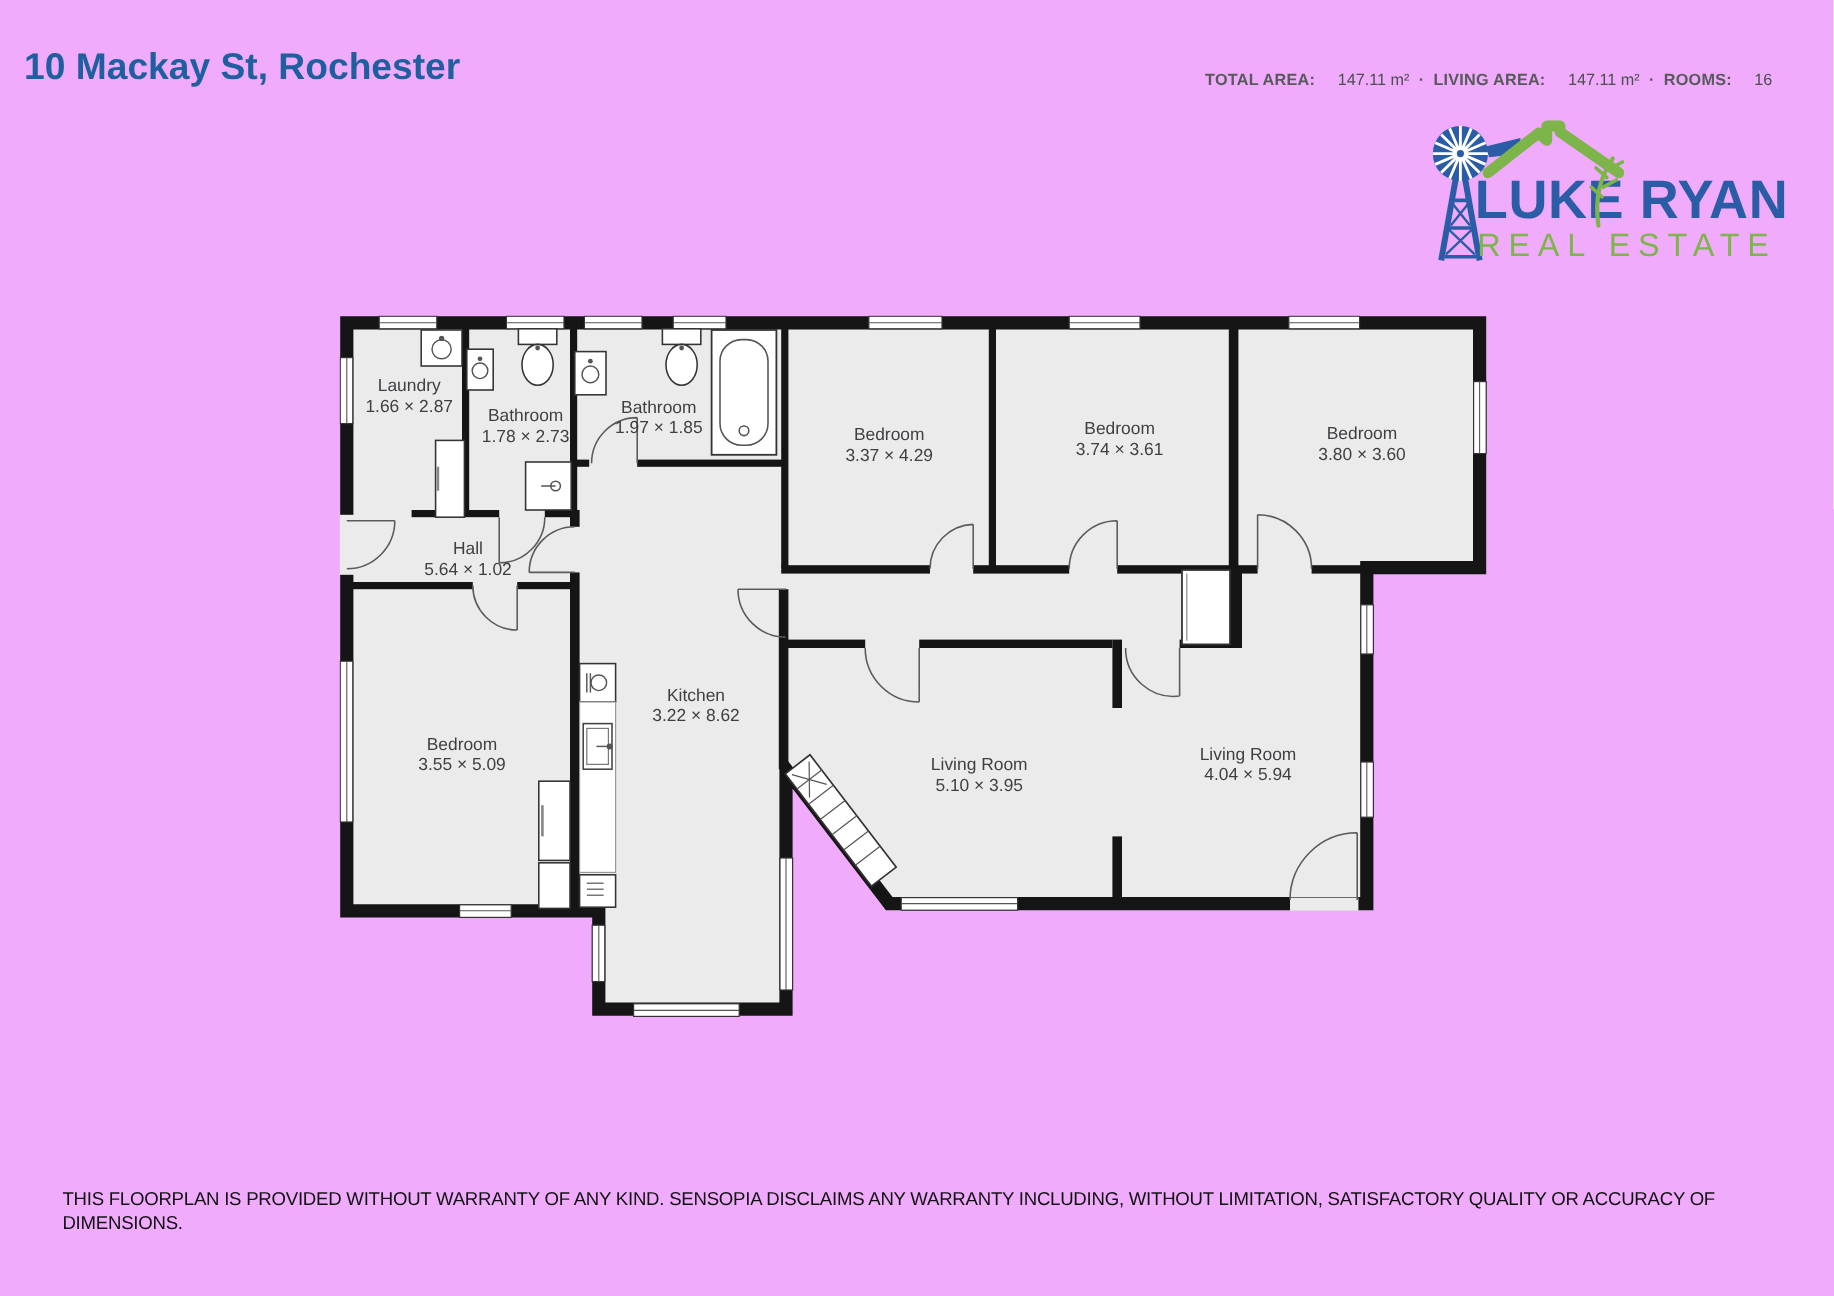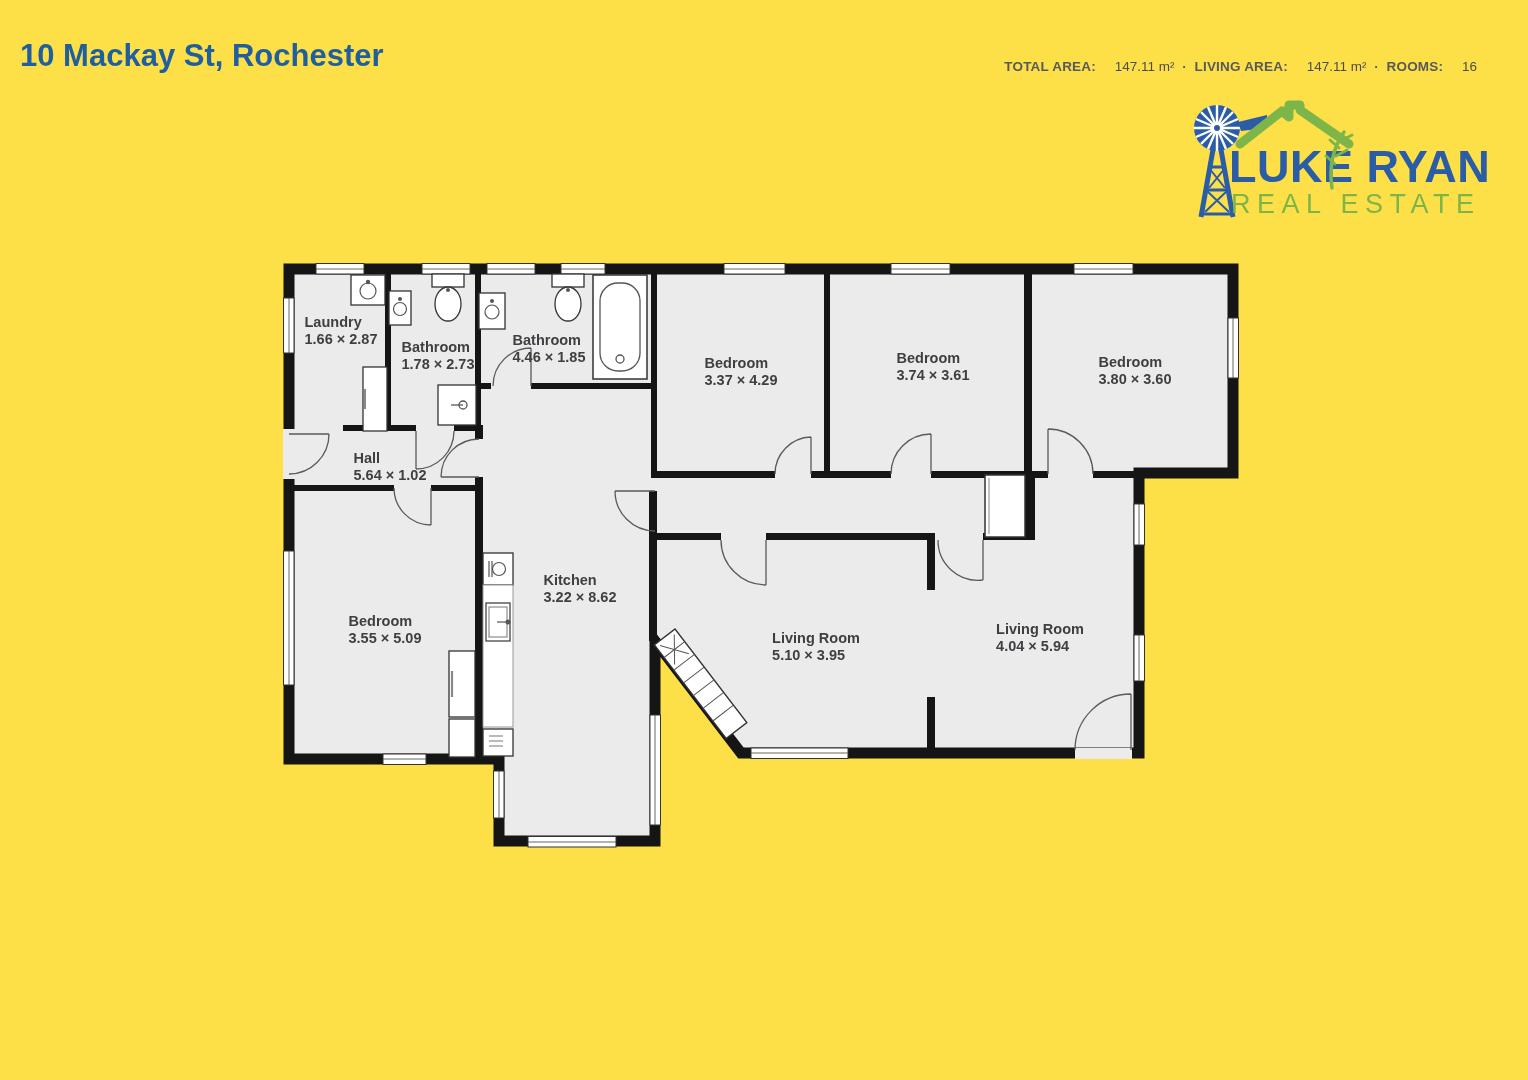--- a/index.html
+++ b/index.html
@@ -1,25 +1,25 @@
 <!DOCTYPE html>
 <html><head>
 <meta charset="utf-8">
 <style>
   html,body{margin:0;padding:0;background:#fff;}
   body{font-family:"Liberation Sans", sans-serif;}
-  #page{position:relative;width:1528px;height:1080px;background:#fde047;overflow:hidden;}
+  #page{position:relative;width:1528px;height:1080px;background:#f0abfc;overflow:hidden;}
   #title{position:absolute;left:20px;top:38px;font-size:31px;font-weight:bold;color:#1f5f9f;letter-spacing:0px;}
   #stats{position:absolute;top:59px;right:51px;font-size:13.5px;color:#58595b;white-space:nowrap;}
   #stats .lbl{font-weight:bold;letter-spacing:0.2px;margin-top:36px;}
   #stats .val{font-weight:normal;color:#4c4d4f;margin-left:15px;}
   #stats .sep{margin:0 4px;font-weight:bold;}
   #logo{position:absolute;left:1183px;top:98px;width:320px;height:122px;}
   #plan{position:absolute;left:283px;top:263px;width:963px;height:586px;}
-  .roomlabel{position:absolute;transform:translate(-50%,-50%);text-align:left;color:#3d3f42;font-size:14.5px;line-height:17px;white-space:nowrap;font-weight:bold;}
+  .roomlabel{position:absolute;transform:translate(-50%,-50%);text-align:center;color:#3d3f42;font-size:14.5px;line-height:17px;white-space:nowrap;}
   #disclaimer{position:absolute;left:52px;top:990px;width:1395px;font-size:15.5px;line-height:20px;color:#101010;letter-spacing:-0.2px;}
 </style>
 </head>
 <body>
 
 <div id="page">
 
   <div id="title">10 Mackay St, Rochester</div>
 
   <div id="stats">
@@ -216,21 +216,21 @@
   <div class="roomlabel" style="left:341px;top:331px;">
     <div>Laundry</div>
     <div>1.66 × 2.87</div>
   </div>
   <div class="roomlabel" style="left:438px;top:356px;">
     <div>Bathroom</div>
     <div>1.78 × 2.73</div>
   </div>
   <div class="roomlabel" style="left:549px;top:349px;">
     <div>Bathroom</div>
-    <div>4.46 × 1.85</div>
+    <div>1.97 × 1.85</div>
   </div>
   <div class="roomlabel" style="left:741px;top:372px;">
     <div>Bedroom</div>
     <div>3.37 × 4.29</div>
   </div>
   <div class="roomlabel" style="left:933px;top:367px;">
     <div>Bedroom</div>
     <div>3.74 × 3.61</div>
   </div>
   <div class="roomlabel" style="left:1135px;top:371px;">
@@ -251,14 +251,15 @@
   </div>
   <div class="roomlabel" style="left:816px;top:647px;">
     <div>Living Room</div>
     <div>5.10 × 3.95</div>
   </div>
   <div class="roomlabel" style="left:1040px;top:638px;">
     <div>Living Room</div>
     <div>4.04 × 5.94</div>
   </div>
 
+  <div id="disclaimer">THIS FLOORPLAN IS PROVIDED WITHOUT WARRANTY OF ANY KIND. SENSOPIA DISCLAIMS ANY WARRANTY INCLUDING, WITHOUT LIMITATION, SATISFACTORY QUALITY OR ACCURACY OF DIMENSIONS.</div>
 
 </div>
 
 </body></html>

